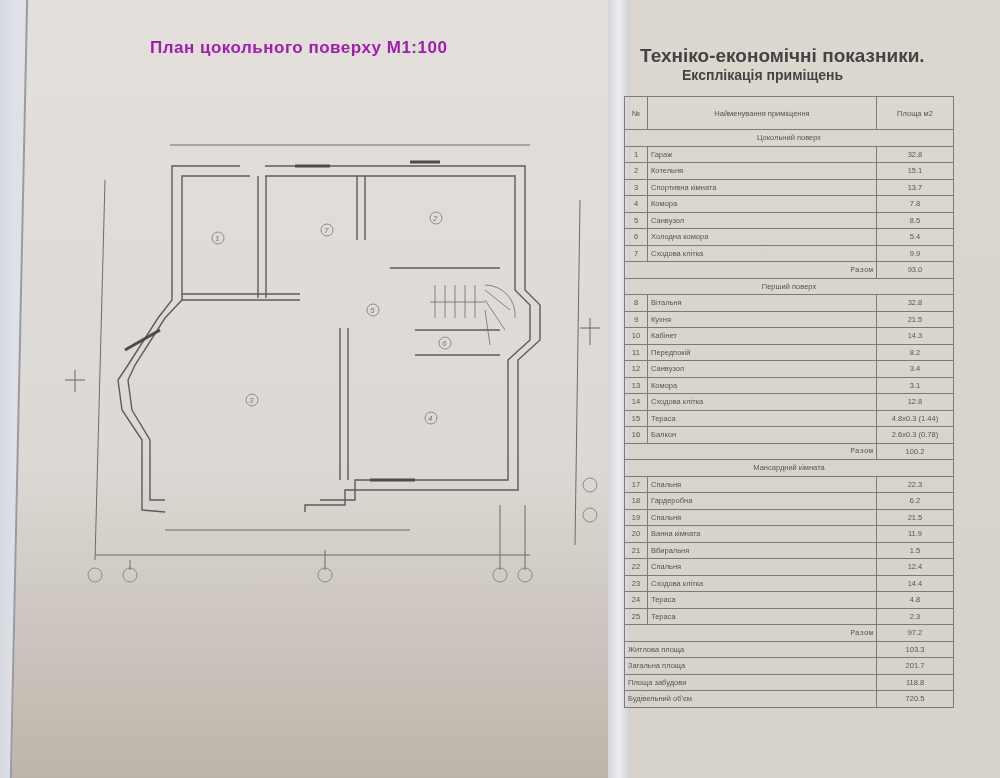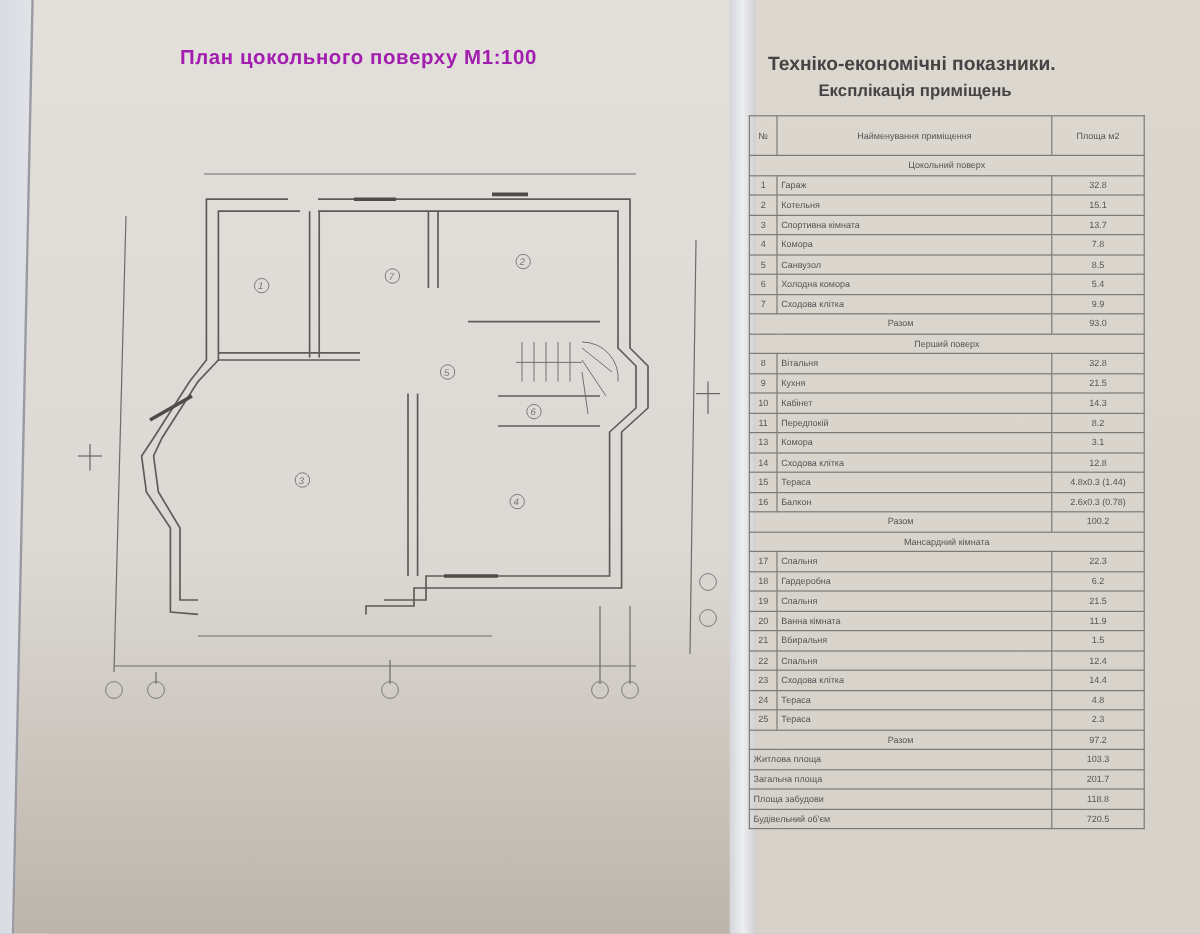--- a/index.html
+++ b/index.html
@@ -3,29 +3,29 @@
 <meta charset="utf-8">
 <style>
   html,body{margin:0;padding:0;}
   body{width:1000px;height:778px;overflow:hidden;position:relative;background:#c9c6c2;font-family:"Liberation Sans",sans-serif;}
   .bg-left{position:absolute;left:0;top:0;width:40px;height:778px;background:linear-gradient(90deg,#d8dbe2,#e6e7ea);}
   .sheet-left{position:absolute;left:18px;top:0;width:620px;height:778px;background:linear-gradient(180deg,#e3e0dc 0%,#dcd8d3 60%,#bdb5ab 100%);transform:skewX(-1.2deg);border-left:2px solid #9a9aa3;}
   .sheet-right{position:absolute;left:622px;top:0;width:378px;height:778px;background:linear-gradient(180deg,#dcd8d0 0%,#d6d2ca 100%);}
   .spine{position:absolute;left:608px;top:0;width:22px;height:778px;background:linear-gradient(90deg,#d4d5da,#eeeff1,#cfcfd2);}
   .plan-title{position:absolute;left:150px;top:38px;font-weight:bold;font-size:17px;color:#a21caf;letter-spacing:0.5px;}
   .plan{position:absolute;left:60px;top:120px;width:560px;height:470px;}
-  .tb-title1{position:absolute;left:640px;top:45px;font-size:16px;font-weight:bold;color:#444;}
+  .tb-title1{position:absolute;left:640px;top:45px;font-size:19px;font-weight:bold;color:#444;}
   .tb-title2{position:absolute;left:682px;top:67px;font-size:14px;font-weight:bold;color:#444;}
   table.expl{position:absolute;left:624px;top:96px;width:330px;border-collapse:collapse;font-size:7.5px;color:#555;}
   table.expl td, table.expl th{border:1px solid #7d7a75;padding:0 3px;height:15.5px;font-weight:normal;}
   table.expl th{height:32px;text-align:center;}
   td.num{width:16px;text-align:center;}
   td.val{width:70px;text-align:center;}
   td.section{text-align:center;}
-  td.total-label{text-align:center;padding-right:20px;}
+  td.total-label{text-align:right;padding-right:20px;font-family:Liberation Mono, monospace;}
   td.sum-label{text-align:left;}
 </style>
 </head>
 <body>
 
 <div class="bg-left"></div>
 <div class="sheet-left"></div>
 <div class="sheet-right"></div>
 <div class="spine"></div>
 
@@ -188,20 +188,25 @@
         <td class="num">10</td>
         <td>Кабінет</td>
         <td class="val">14.3</td>
       </tr>
   <tr>
         <td class="num">11</td>
         <td>Передпокій</td>
         <td class="val">8.2</td>
       </tr>
   <tr>
+        <td class="num">12</td>
+        <td>Санвузол</td>
+        <td class="val">3.4</td>
+      </tr>
+  <tr>
         <td class="num">13</td>
         <td>Комора</td>
         <td class="val">3.1</td>
       </tr>
   <tr>
         <td class="num">14</td>
         <td>Сходова клітка</td>
         <td class="val">12.8</td>
       </tr>
   <tr>

